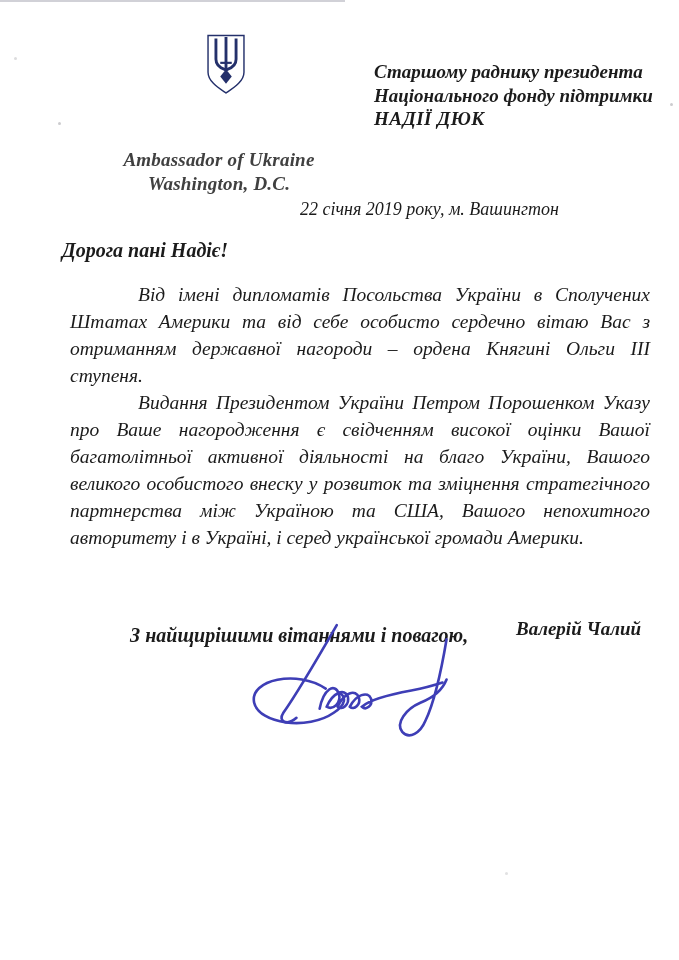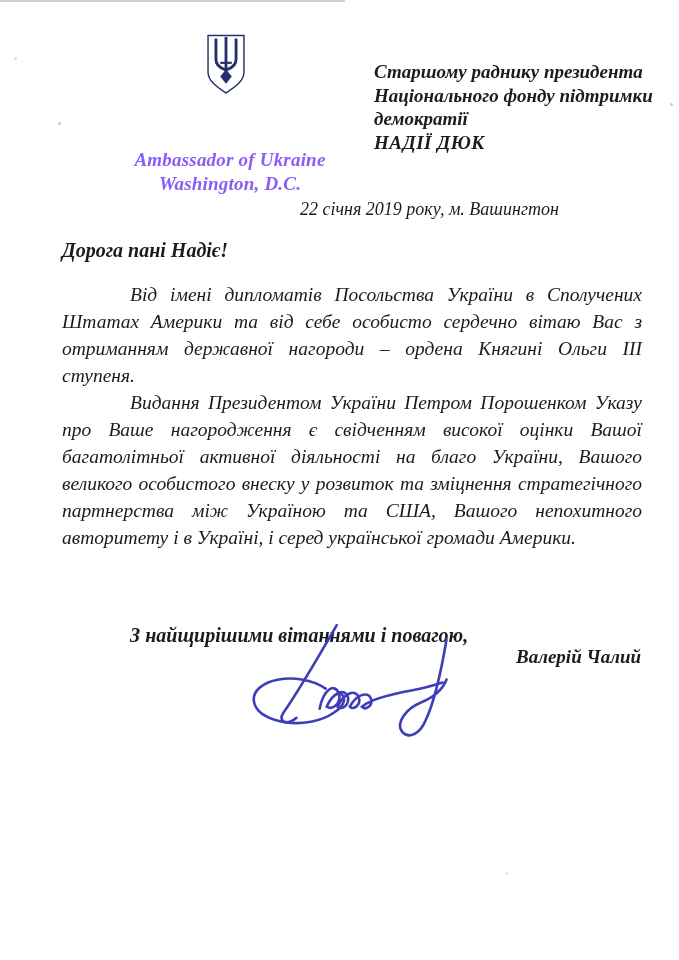--- a/index.html
+++ b/index.html
@@ -15,23 +15,23 @@
   }
   .scan-topline{
     position:absolute;top:0;left:0;width:345px;height:2px;
     background:#b9b9c2;opacity:.65;
   }
   .speckle{position:absolute;width:3px;height:3px;border-radius:50%;
     background:#9a9aa0;opacity:.5;}
   
   .emblem{position:absolute;left:203px;top:33px;width:46px;height:64px;}
   .org{
-    position:absolute;left:92px;top:148px;width:276px;
+    position:absolute;left:81px;top:148px;width:276px;
     text-align:center;
-    color:#8b5cf6;
+    color:#404040;
     font-weight:bold;
     font-size:19px;line-height:24px;
     letter-spacing:.2px;
   }
   
   .recipient{
     position:absolute;left:374px;top:60px;width:290px;
     font-weight:bold;
     font-size:19px;line-height:23.5px;
   }
@@ -42,34 +42,34 @@
     text-align:left;
     font-size:18px;
   }
   
   .salutation{
     position:absolute;left:62px;top:239px;width:580px;
     font-weight:bold;font-size:20px;
   }
   
   .body{
-    position:absolute;left:62px;top:281px;width:580px;
+    position:absolute;left:70px;top:281px;width:580px;
     font-size:19.5px;line-height:27px;
     text-align:justify;
   }
   .body p{margin:0;text-indent:68px;}
   
   .closing{
     position:absolute;left:130px;top:589px;width:430px;
     font-weight:bold;font-size:20px;margin-top:35px;
   }
   
   .signature{position:absolute;left:233px;top:610px;width:272px;height:138px;}
   .signer{
-    position:absolute;left:516px;top:646px;width:150px;
+    position:absolute;left:516px;top:618px;width:150px;
     font-weight:bold;font-size:19px;
   }
 </style>
 </head>
 <body>
 
 <div class="page">
 
   <div class="scan-topline"></div>
   <div class="speckle" style="left:58px;top:122px;"></div>
@@ -91,21 +91,20 @@
   </div>
 
   <div class="org">
     <div>Ambassador of Ukraine</div>
     <div>Washington, D.C.</div>
   </div>
 
   <div class="recipient">
     <div>Старшому раднику президента</div>
     <div>Національного фонду підтримки</div>
-    <div>демократії</div>
     <div class="caps">НАДІЇ ДЮК</div>
   </div>
 
   <div class="dateline">22 січня 2019 року, м. Вашингтон</div>
 
   <div class="salutation">Дорога пані Надіє!</div>
 
   <div class="body">
     <p>Від імені дипломатів Посольства України в Сполучених Штатах Америки та від себе особисто сердечно вітаю Вас з отриманням державної нагороди – ордена Княгині Ольги III ступеня.</p>
     <p>Видання Президентом України Петром Порошенком Указу про Ваше нагородження є свідченням високої оцінки Вашої багатолітньої активної діяльності на благо України, Вашого великого особистого внеску у розвиток та зміцнення стратегічного партнерства між Україною та США, Вашого непохитного авторитету і в Україні, і серед української громади Америки.</p>

